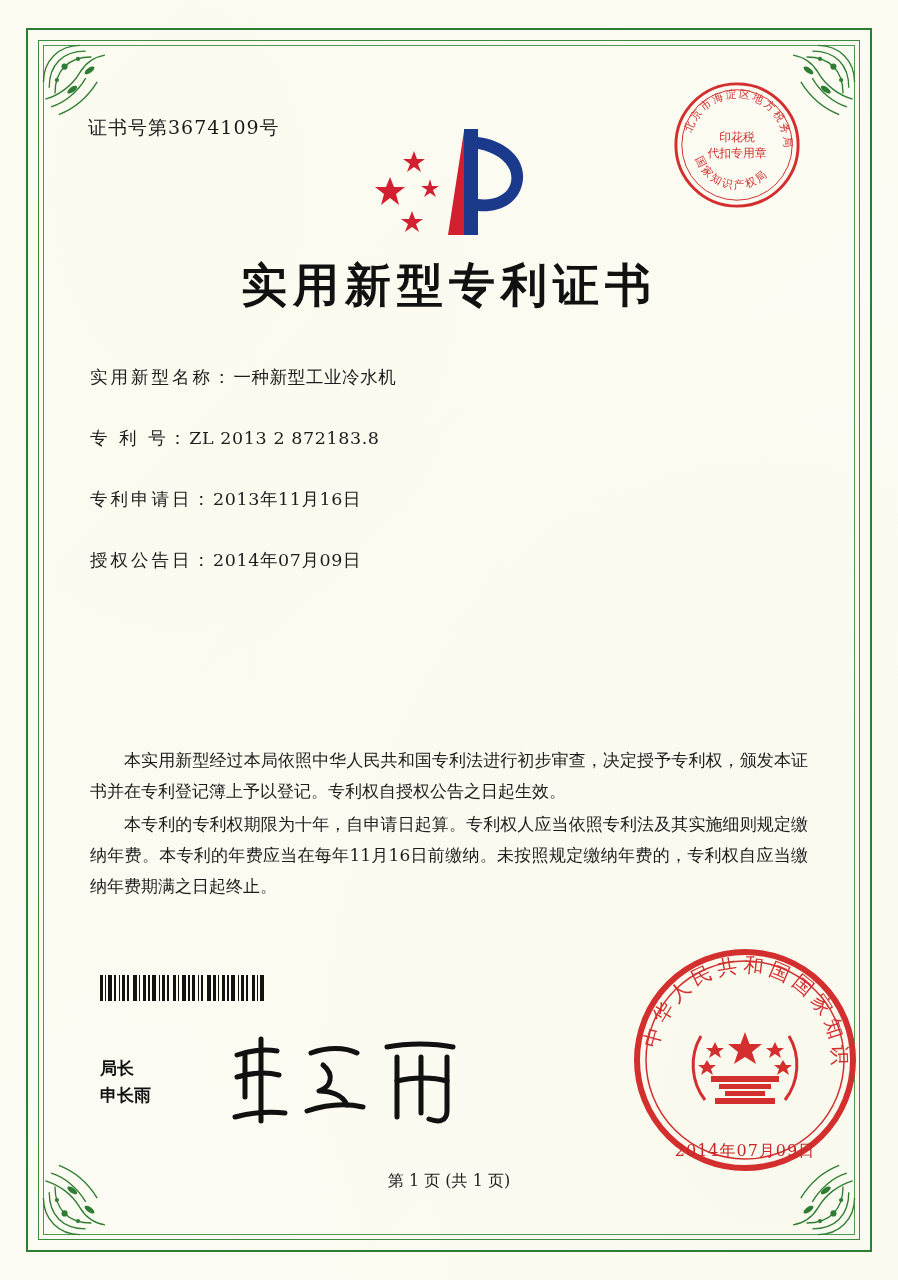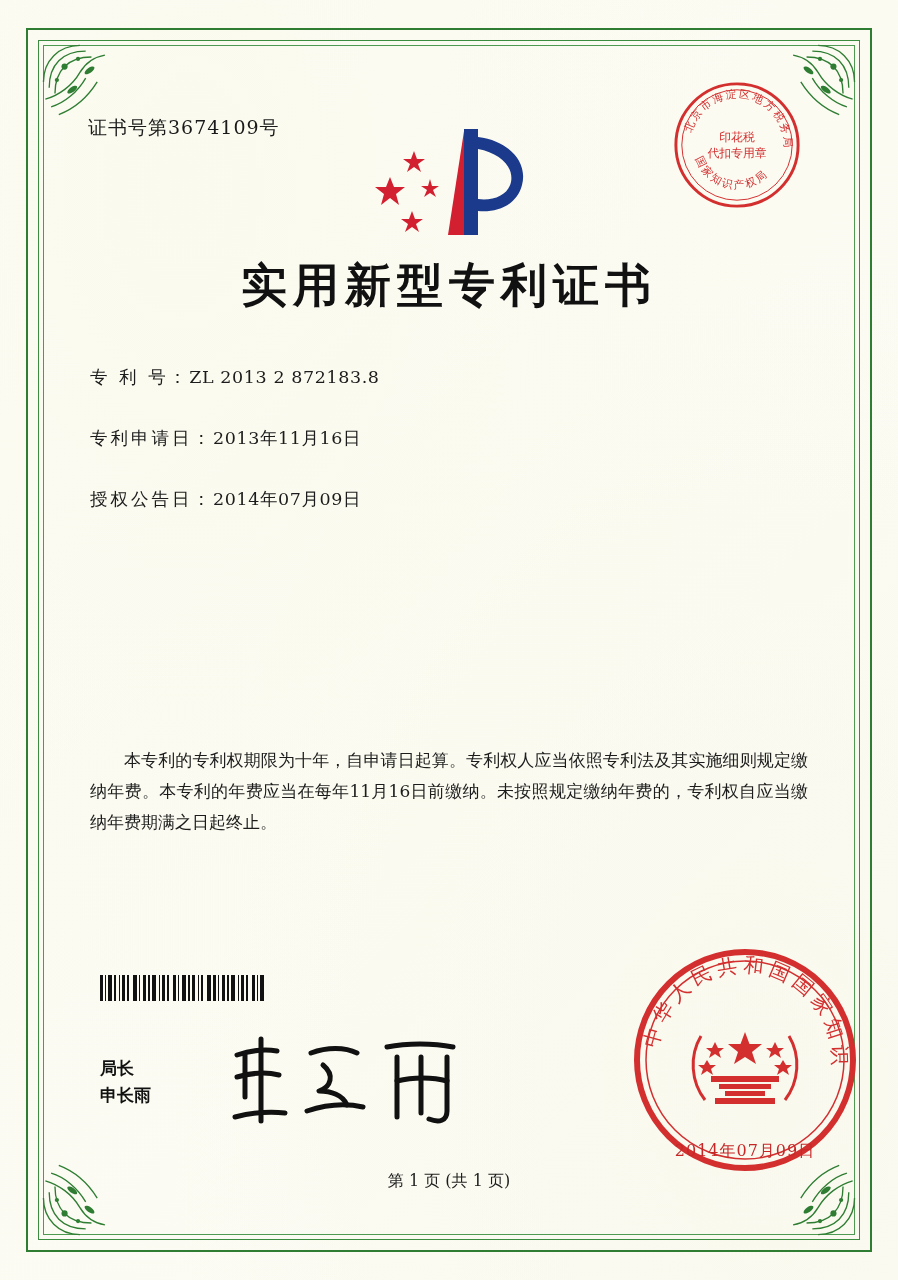--- a/index.html
+++ b/index.html
@@ -312,31 +312,35 @@
         </text>
         <text x="70" y="66" text-anchor="middle" font-size="12" fill="#d32f2f" font-family="DejaVu Serif, serif">印花税</text>
         <text x="70" y="82" text-anchor="middle" font-size="12" fill="#d32f2f" font-family="DejaVu Serif, serif">代扣专用章</text>
       </svg>
     </div>
 
     <div class="title">实用新型专利证书</div>
 
     <div class="fields">
       <div class="field">
+        <span class="lbl">实用新型名称：</span><span class="val">一种新型工业冷水机</span>
+      </div>
+      <div class="field">
         <span class="lbl">专  利  号：</span><span class="val">ZL 2013 2 872183.8</span>
       </div>
       <div class="field">
         <span class="lbl">专利申请日：</span><span class="val">2013年11月16日</span>
       </div>
       <div class="field">
         <span class="lbl">授权公告日：</span><span class="val">2014年07月09日</span>
       </div>
     </div>
 
     <div class="paragraphs">
+      <p>本实用新型经过本局依照中华人民共和国专利法进行初步审查，决定授予专利权，颁发本证书并在专利登记簿上予以登记。专利权自授权公告之日起生效。</p>
       <p>本专利的专利权期限为十年，自申请日起算。专利权人应当依照专利法及其实施细则规定缴纳年费。本专利的年费应当在每年11月16日前缴纳。未按照规定缴纳年费的，专利权自应当缴纳年费期满之日起终止。</p>
     </div>
 
     <div class="barcode">
       <i style="width:3px"></i>
         <i style="width:2px;background:transparent"></i>
       <i style="width:1px"></i>
         <i style="width:2px;background:transparent"></i>
       <i style="width:4px"></i>
         <i style="width:2px;background:transparent"></i>

